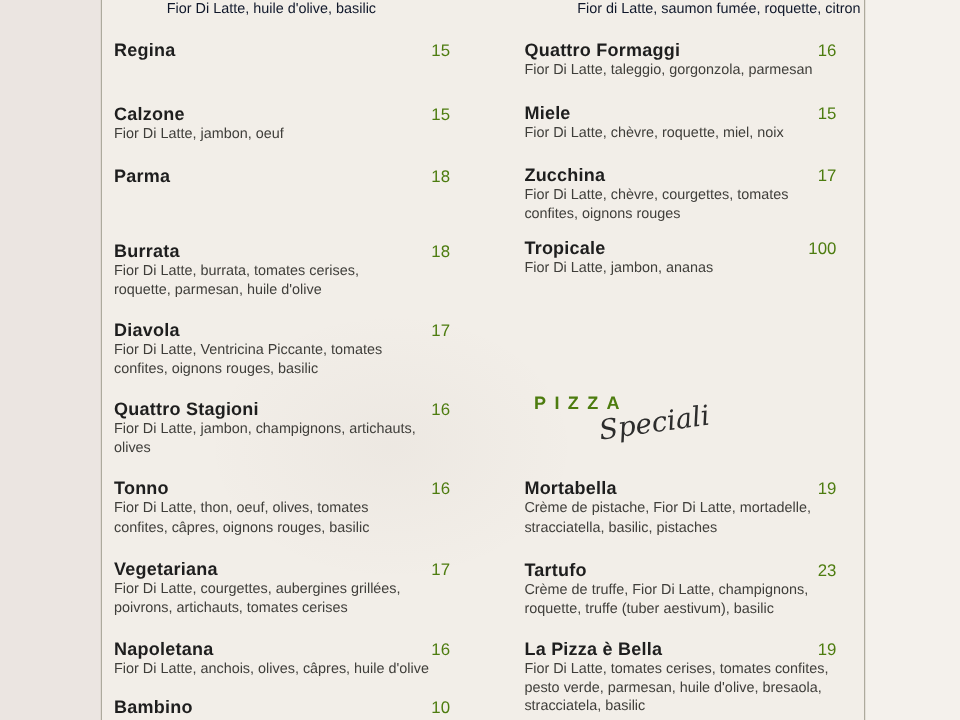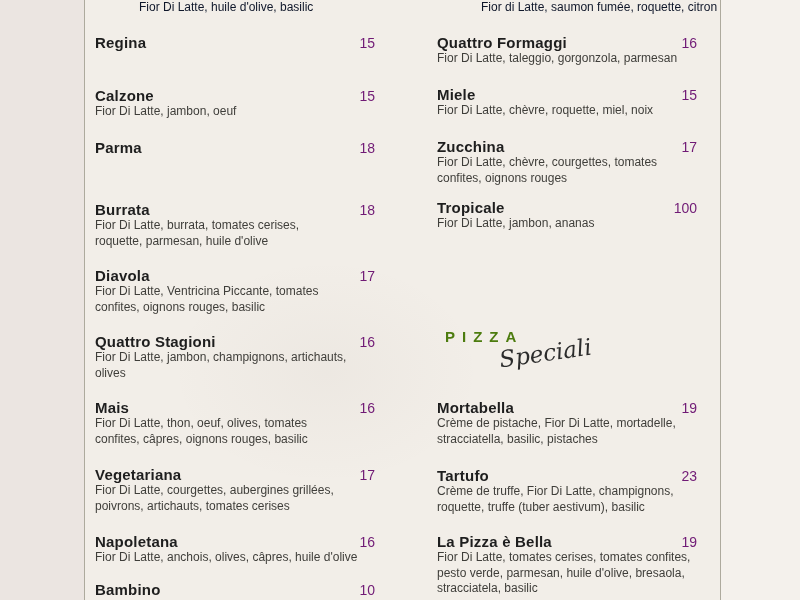--- a/index.html
+++ b/index.html
@@ -22,21 +22,21 @@
 
   .col{position:absolute;top:0;height:600px;}
   .col-left{left:95px;width:280px;}
   .col-right{left:437px;width:260px;}
 
   .intro{position:absolute;left:0;top:0;font-size:12px;line-height:15.5px;color:#0f172a;white-space:nowrap;margin-left:44px;}
 
   .item{position:absolute;left:0;right:0;}
   .trow{display:flex;justify-content:space-between;align-items:baseline;height:17px;gap:12px;}
   .iname{font-weight:bold;font-size:15px;line-height:17px;color:#1e1e1e;letter-spacing:.2px;white-space:nowrap;}
-  .iprice{font-size:14px;line-height:17px;color:#701a75;}
+  .iprice{font-size:14px;line-height:17px;color:#4d7c0f;}
   .idesc{font-size:12px;line-height:15.5px;color:#3f3e3a;width:300px;}
 
   .note{
     position:absolute;left:0;top:238px;width:268px;
     font-style:italic;font-size:10.5px;line-height:14.6px;letter-spacing:-.1px;
     color:#55524b;
   }
   .sec-title{
     position:absolute;left:8px;top:328px;
     font-weight:bold;font-size:15px;letter-spacing:7px;color:#4d7c0f;white-space:nowrap;
@@ -100,21 +100,21 @@
     <div class="item" style="top:333px">
       <div class="trow">
           <span class="iname">Quattro Stagioni</span>
           <span class="iprice">16</span>
         </div>
       <div class="idesc" style="width:264px">Fior Di Latte, jambon, champignons, artichauts, olives</div>
     </div>
 
     <div class="item" style="top:399px">
       <div class="trow">
-          <span class="iname">Mais</span>
+          <span class="iname">Tonno</span>
           <span class="iprice">16</span>
         </div>
       <div class="idesc" style="width:236px">Fior Di Latte, thon, oeuf, olives, tomates confites, câpres, oignons rouges, basilic</div>
     </div>
 
     <div class="item" style="top:466px">
       <div class="trow">
           <span class="iname">Vegetariana</span>
           <span class="iprice">17</span>
         </div>

